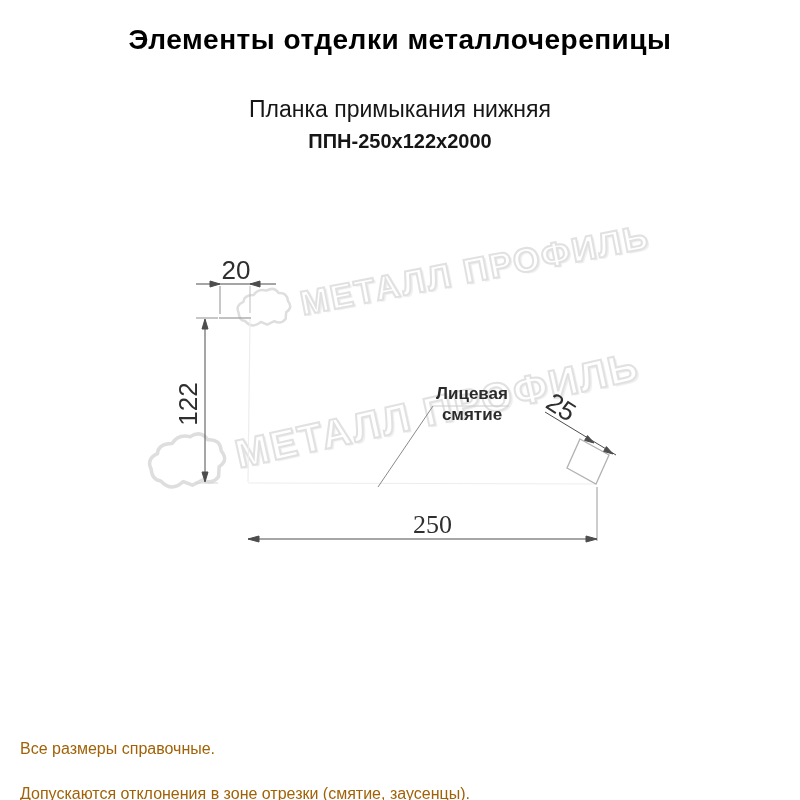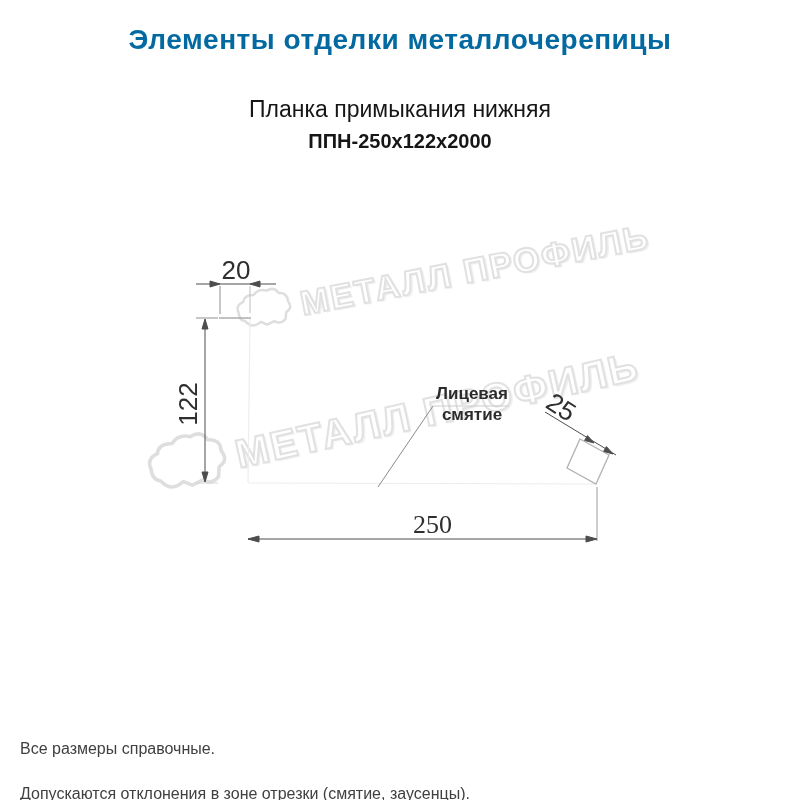--- a/index.html
+++ b/index.html
@@ -2,30 +2,30 @@
 <html><head>
 <meta charset="utf-8">
 <style>
   html,body{margin:0;padding:0;}
   body{
     width:800px;height:800px;background:#ffffff;position:relative;overflow:hidden;
     font-family:"Liberation Sans", sans-serif;color:#1d1d1d;
   }
   .abs{position:absolute;}
   .centered{left:0;width:800px;text-align:center;}
-  .page-title{top:24px;font-size:28px;font-weight:bold;letter-spacing:0.5px;color:#0369a1;}
+  .page-title{top:24px;font-size:28px;font-weight:bold;letter-spacing:0.5px;color:#000000;}
   .product-name{top:96px;font-size:23px;font-weight:normal;color:#161616;}
   .product-code{top:130px;font-size:20px;font-weight:bold;color:#161616;}
   .dim-text{font-size:26px;color:#2f2f2f;text-align:center;z-index:5;}
   #dim20{left:206px;top:255px;width:60px;}
   #dim122{left:147px;top:390px;width:80px;height:28px;transform:rotate(-90deg);}
   #dim250{left:400px;top:510px;width:65px;font-family:Liberation Serif, serif;}
   #dim25{left:538px;top:392px;width:46px;transform:rotate(33deg);}
   .face-label{left:426px;top:383px;width:92px;text-align:center;font-size:17px;line-height:21px;color:#2b2b2b;z-index:5;font-weight:bold;}
-  .footer-note{left:20px;font-size:16px;color:#404040;z-index:5;}
+  .footer-note{left:20px;font-size:16px;color:#a16207;z-index:5;}
   #note1{top:740px;}
   #note2{top:785px;}
   #drawing{left:0;top:0;z-index:2;}
   .wm{display:flex;align-items:center;gap:8px;z-index:1;}
   .wm-text{
     font-weight:bold;color:#ffffff;white-space:nowrap;
     -webkit-text-stroke:2px #e1e1e1;text-shadow:2px 2px 1px #efefef;
   }
   #wm-top{left:236px;top:294px;transform:rotate(-11deg);transform-origin:0 50%;}
   #wm-top .wm-text{font-size:34px;letter-spacing:2px;}

